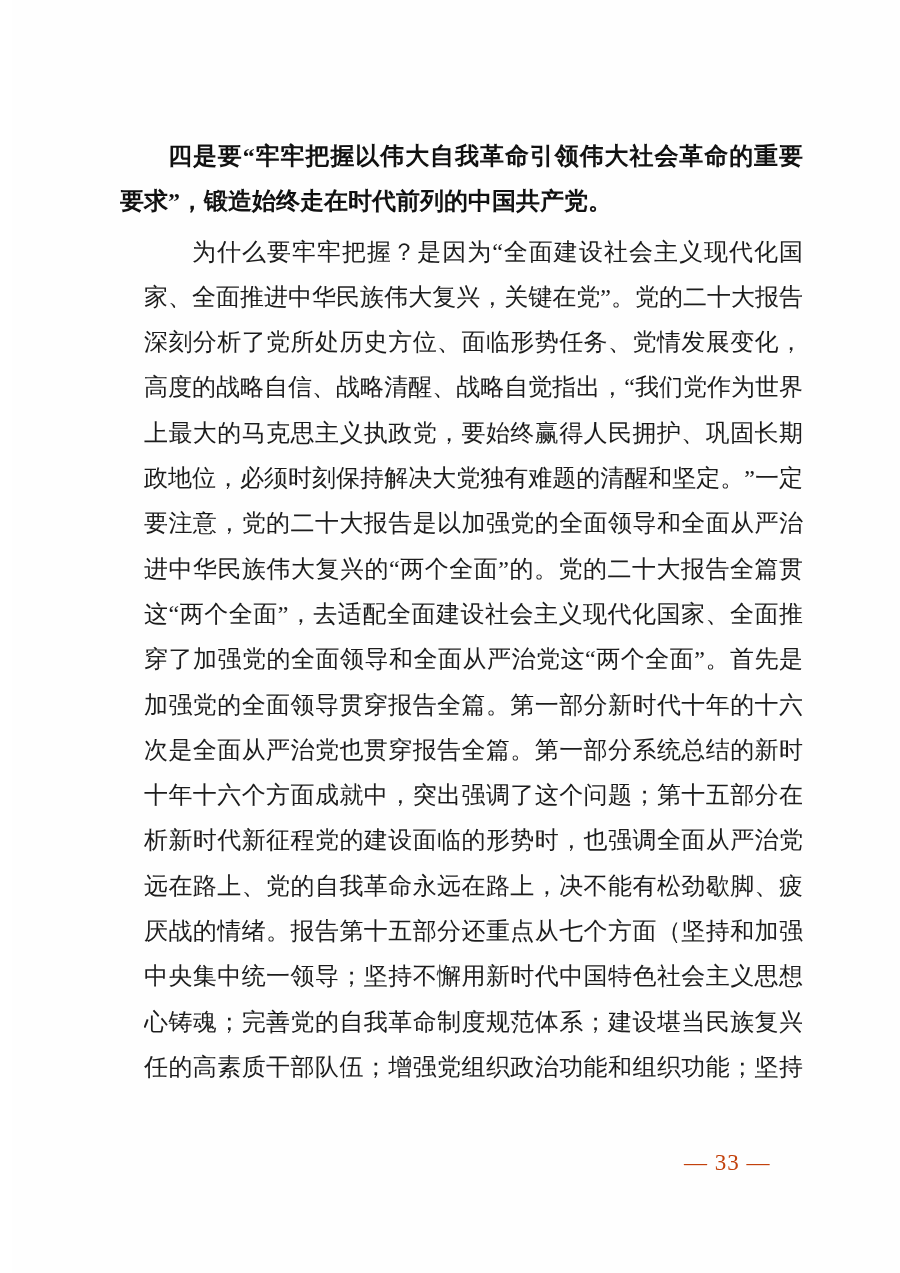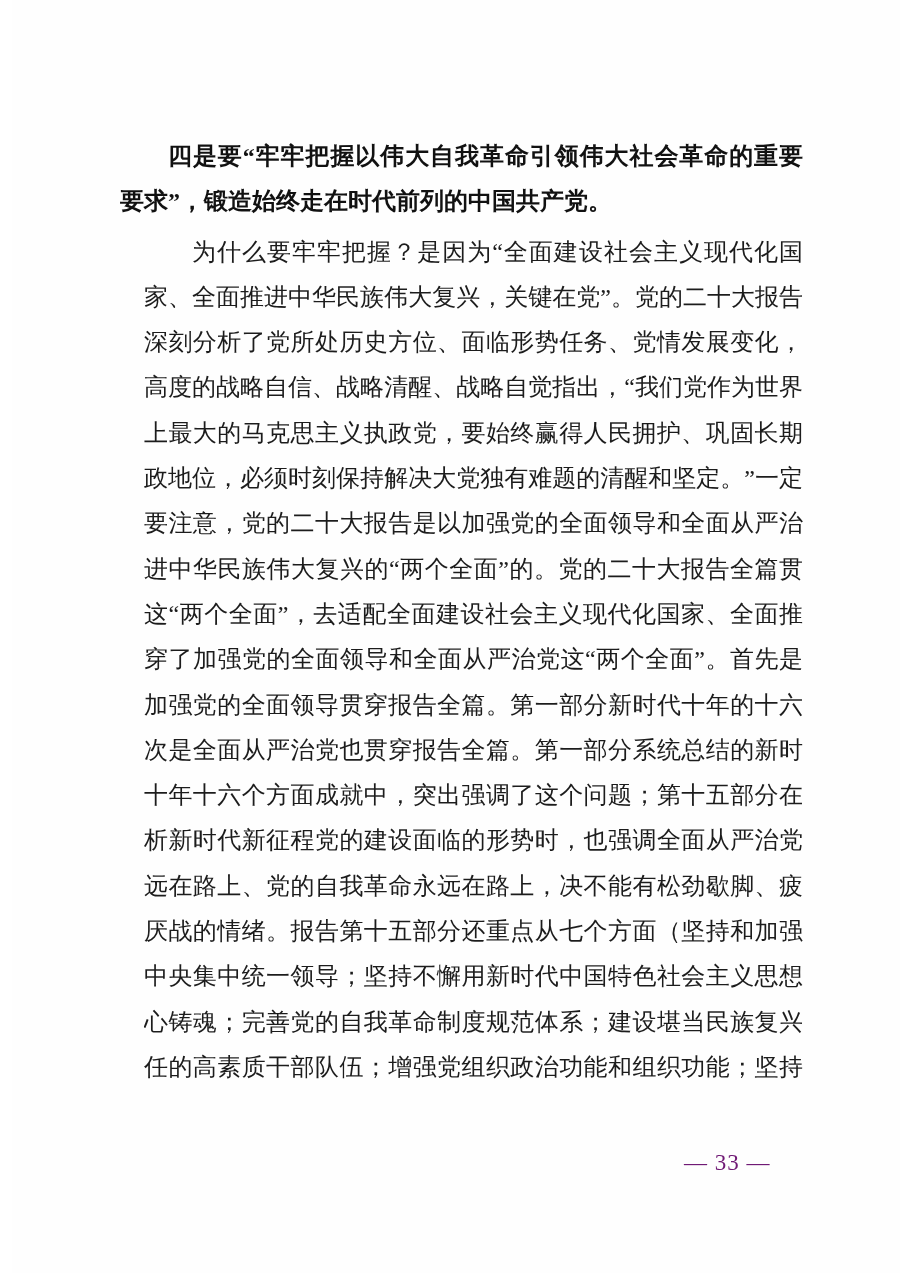--- a/index.html
+++ b/index.html
@@ -52,21 +52,21 @@
     margin-top: 5px;
     margin-left: 24px;
   }
   .page-number {
     position: absolute;
     left: 672px;
     top: 1148px;
     width: 100px;
     font-size: 23px;
     line-height: 30px;
-    color: #701a75;
+    color: #c2410c;
     letter-spacing: 1px;
     text-align: left;
     white-space: nowrap;
   }
 </style>
 </head>
 <body>
 
 <div class="page">
   <div class="content">

